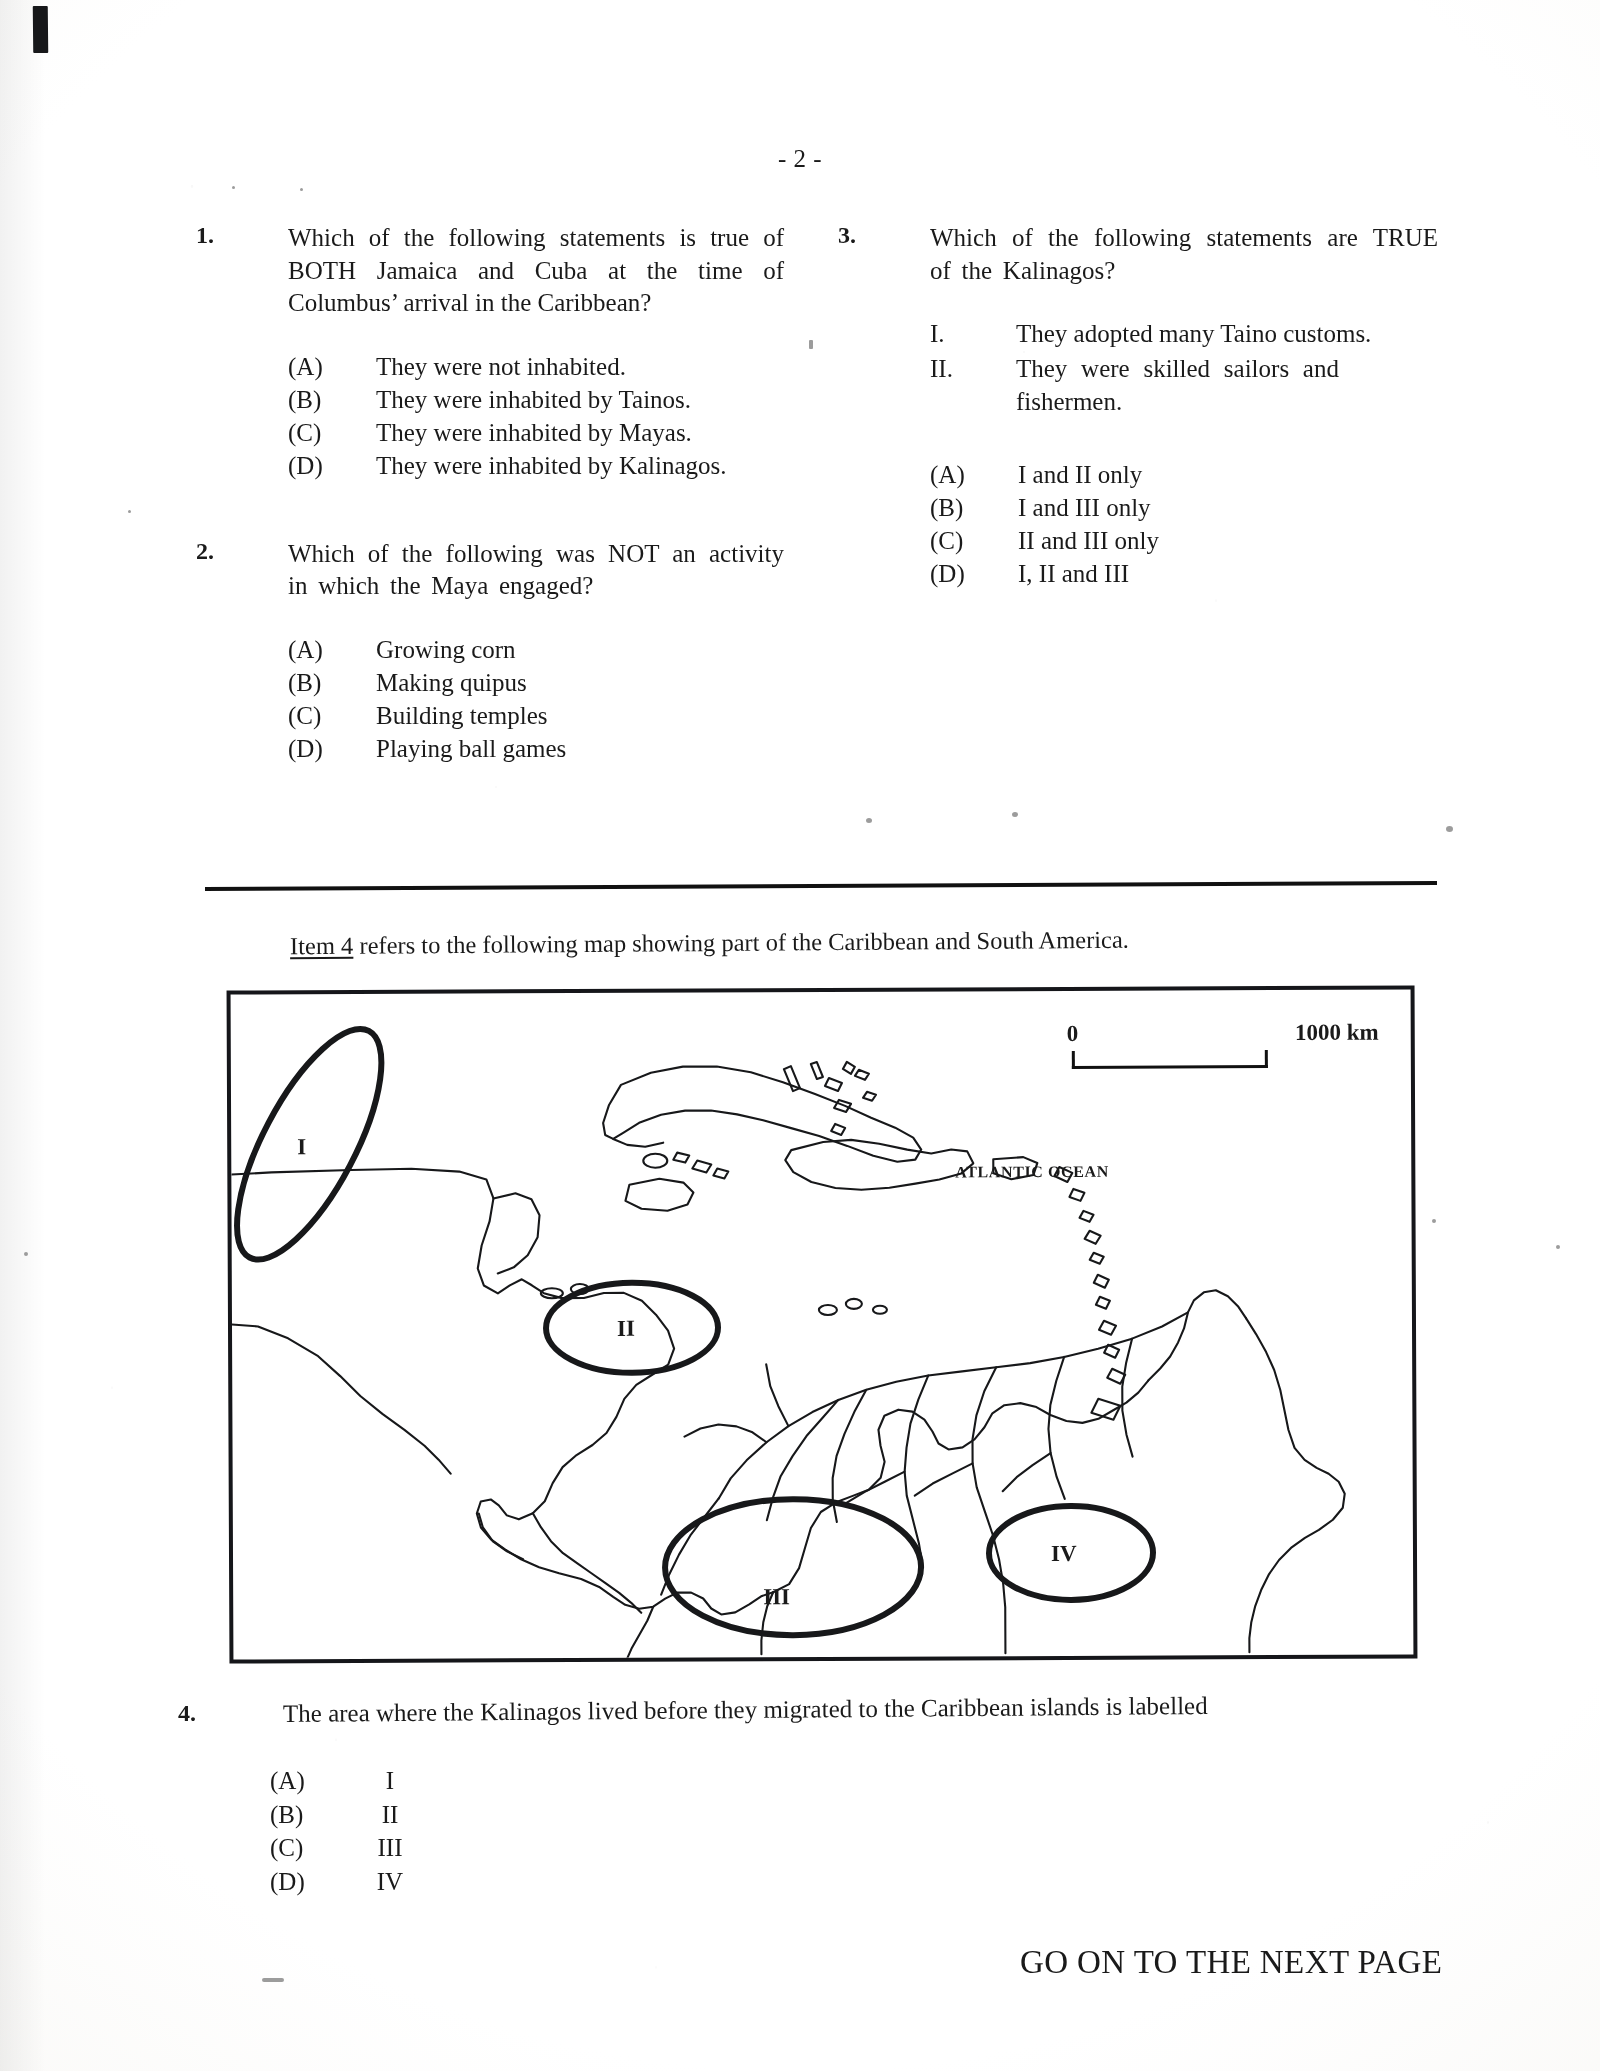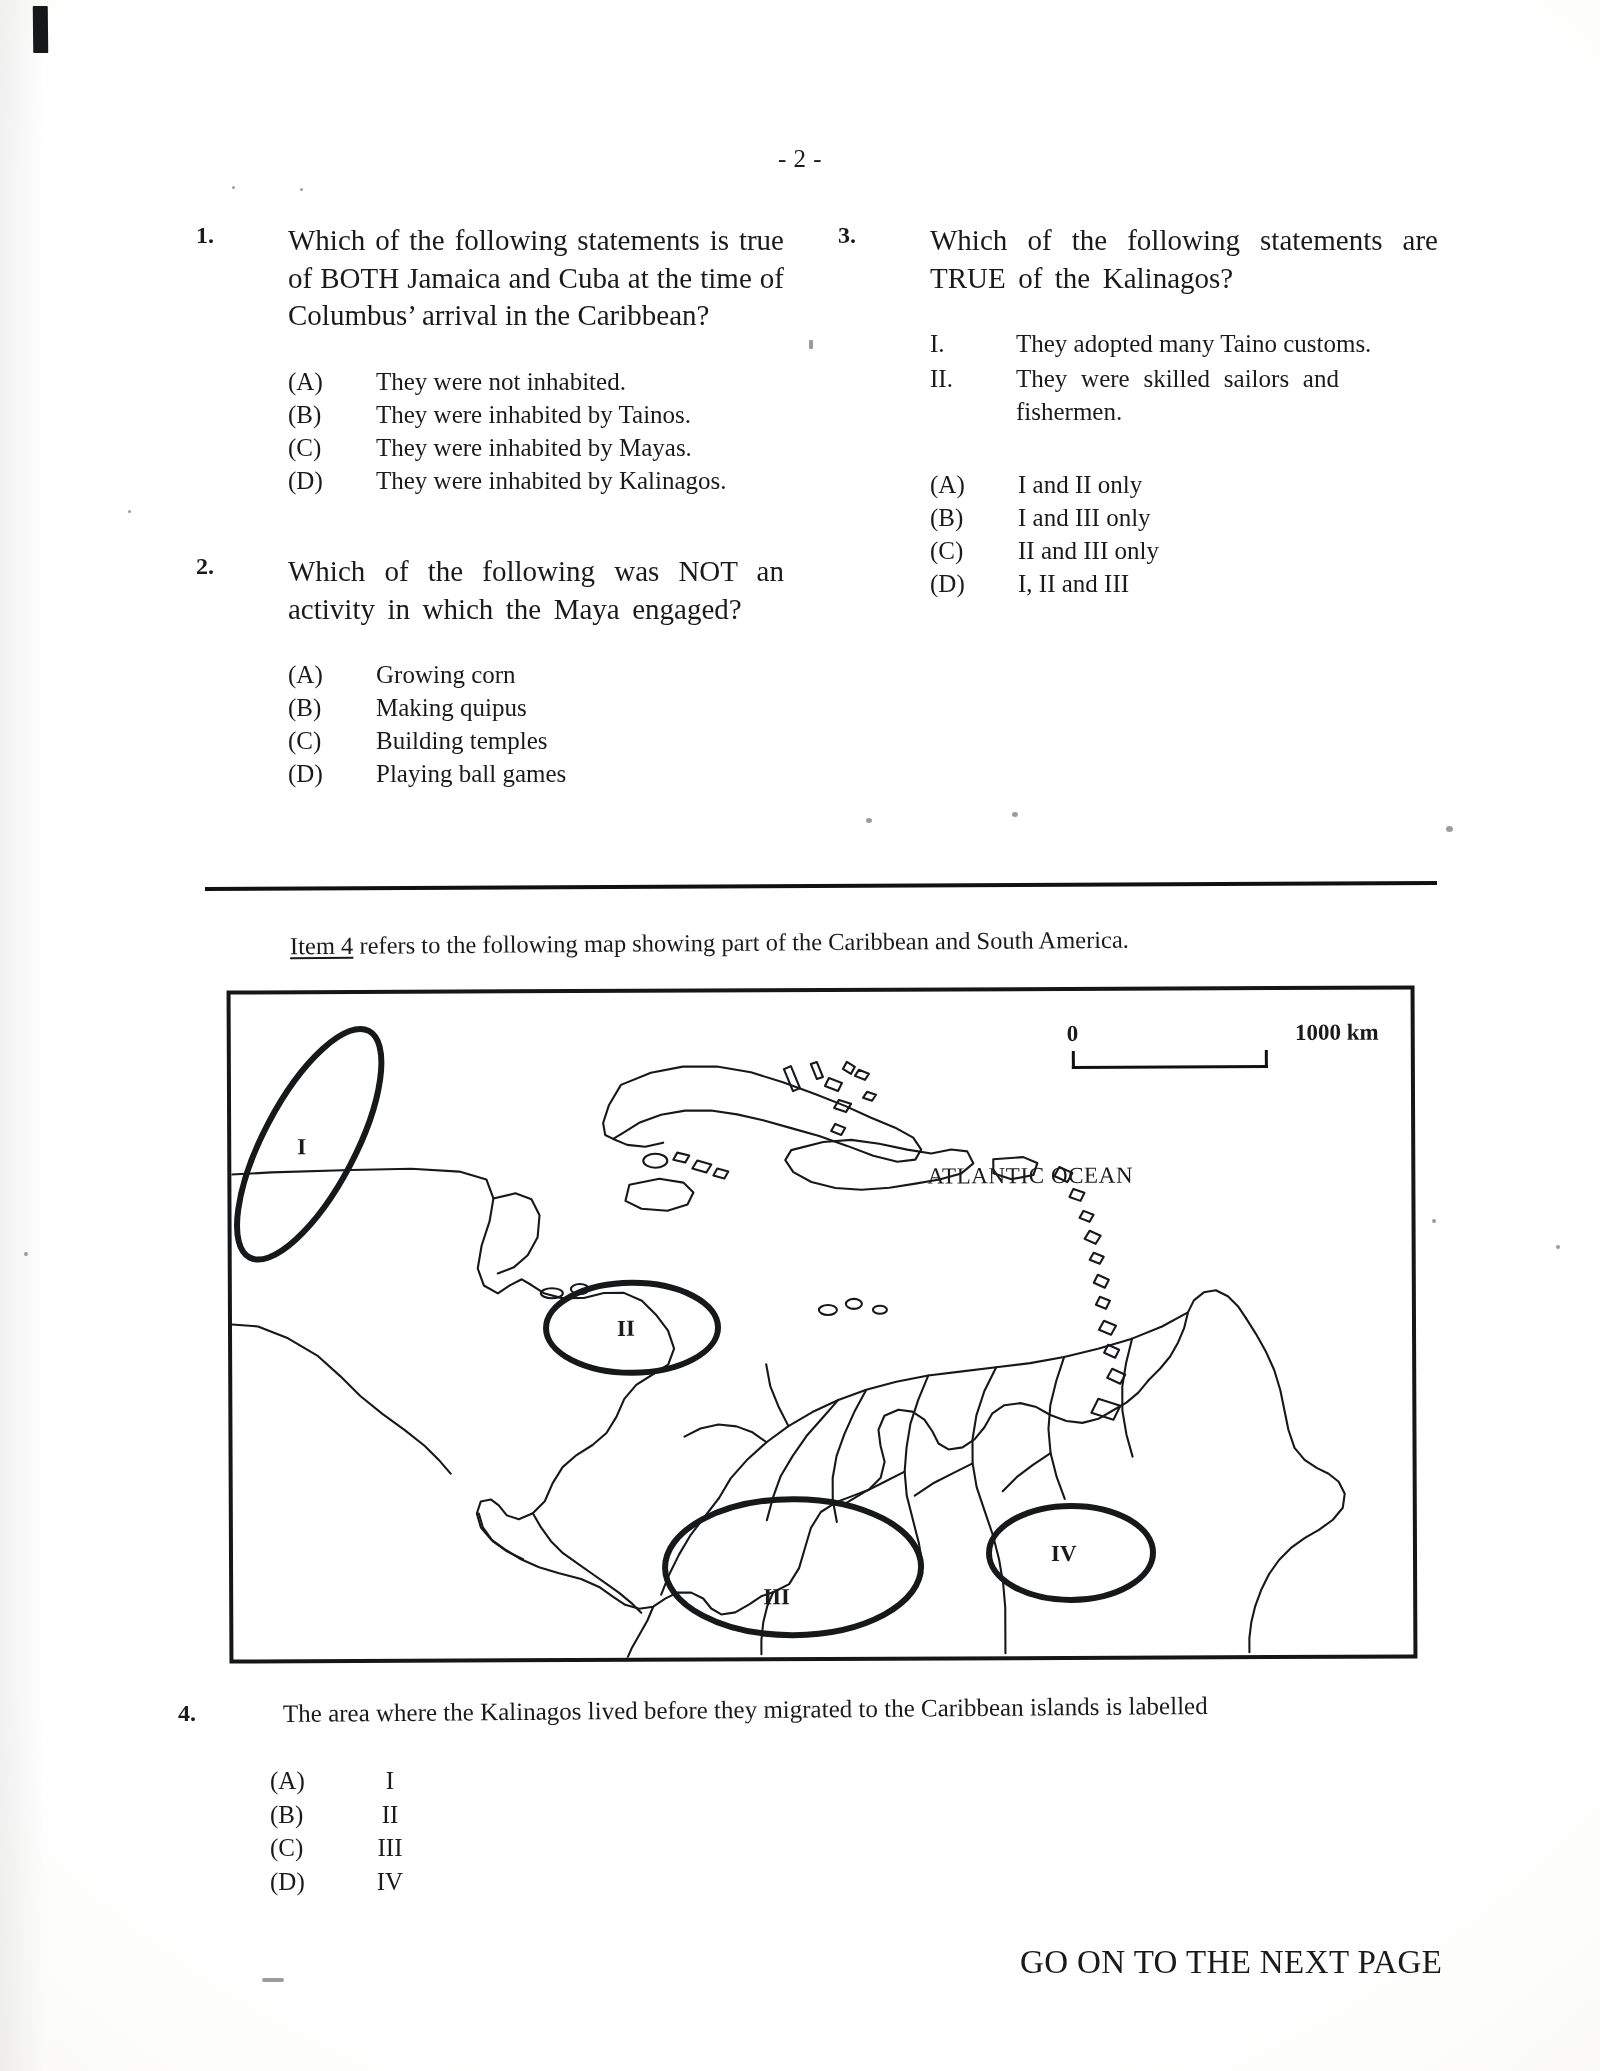--- a/index.html
+++ b/index.html
@@ -84,21 +84,21 @@
   }
   .q-num {
     position: absolute;
     left: 0;
     top: 0;
     font-weight: bold;
     font-size: 24px;
   }
   .q-stem {
     margin-left: 92px;
-    font-size: 29px;
+    font-size: 25px;
     line-height: 1.30;
     text-align: justify;
   }
   .q-stem.loose { word-spacing: .18em; }
 
   .opts {
     margin-left: 92px;
     margin-top: 30px;
   }
   .opt {
@@ -157,24 +157,24 @@
     height: 665px;
     border: 4px solid #15161a;
     background: #fff;
     transform: rotate(-0.25deg);
     overflow: hidden;
   }
   .map-svg { position: absolute; inset: 0; width: 100%; height: 100%; }
 
   .ocean-label {
     position: absolute;
-    left: 696px;
+    left: 724px;
     top: 172px;
-    font-size: 23px;
-    font-weight: normal;
+    font-size: 16px;
+    font-weight: bold;
     letter-spacing: .6px;
     font-family: "Liberation Serif", "DejaVu Serif", serif;
   }
 
   .scalebar { position: absolute; left: 836px; top: 30px; width: 290px; }
   .scalebar .nums {
     display: flex;
     justify-content: space-between;
     font-size: 23px;
     font-weight: bold;

